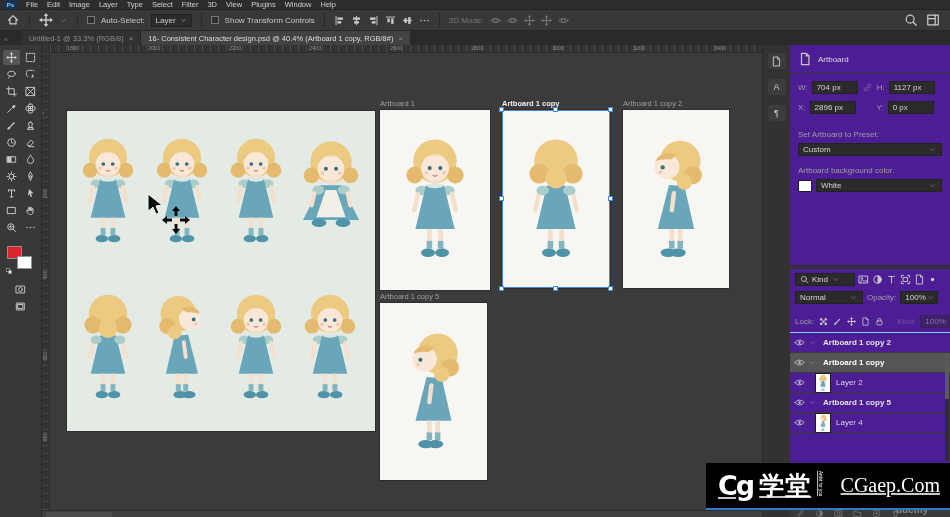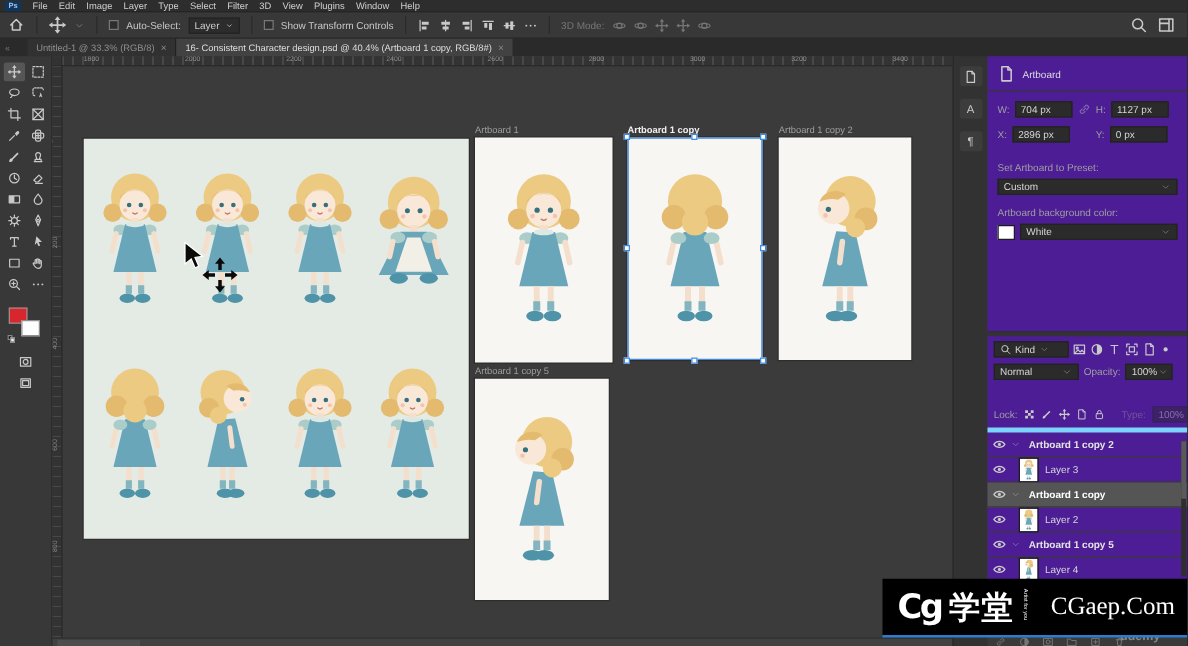--- a/index.html
+++ b/index.html
@@ -95,21 +95,21 @@
   .layer-row.selected{background:#555;}
   .layer-row .eye{width:18px;display:flex;justify-content:center;}
   .layer-name{font-size:8px;color:#d6d6d6;white-space:nowrap;}
   .group-name{font-weight:bold;color:#e3e3e3;}
   .thumb{width:14px;height:18px;background:#fff;outline:1px solid #1d1d1d;margin-right:6px;}
   #layers-scroll{position:absolute;right:1px;top:353px;width:4px;height:108px;background:#2e2e2e;}
   #layers-scroll div{width:4px;height:46px;background:#5a5a5a;}
 
   
   #watermark{left:706px;top:463px;width:244px;height:45px;background:#000;display:flex;align-items:center;
-             padding:0 10px 0 12px;gap:6px;z-index:50;}
+             padding:0 10px 0 12px;gap:6px;z-index:50;text-decoration:underline;}
   #wm-logo{color:#fff;font-size:27px;font-weight:bold;letter-spacing:-2px;font-family:"DejaVu Sans",sans-serif;}
   #wm-cn{color:#fff;font-size:25px;font-weight:bold;font-family:"DejaVu Sans",sans-serif;letter-spacing:1px;}
   #wm-tag{color:#fff;font-size:4.5px;writing-mode:vertical-rl;line-height:1.1;height:30px;}
   #wm-site{margin-left:auto;color:#fff;font-size:20px;font-family:"Liberation Serif",serif;}
   #wm-line{left:706px;top:508px;width:244px;height:2px;background:#2e7bd2;z-index:50;}
   #udemy-mark{left:896px;top:504px;z-index:40;color:#9a9a9a;font-size:10px;font-weight:bold;opacity:.8;}
   #panel-bottom-icons{left:796px;top:509px;width:150px;display:flex;gap:10px;z-index:30;}
 
   
   #cursor{left:146px;top:192px;width:46px;height:44px;z-index:60;pointer-events:none;}
@@ -787,21 +787,21 @@
           <span class="plabel">Opacity:</span>
           <span class="fieldbox" style="width:38px;justify-content:space-between">
             <span>100%</span>
             <span class="ir tiny dim">
                 <svg viewBox="0 0 16 16">
                   <path d="M4.5 6.5L8 10l3.5-3.5"></path>
                 </svg>
               </span>
           </span>
         </div>
-        <div class="prow" style="margin-top:21px;gap:5px;padding-left:5px;padding-bottom:4px;border-bottom:4px solid #7dd3fc">
+        <div class="prow" style="margin-top:11px;gap:5px;padding-left:5px;padding-bottom:4px;border-bottom:1px solid #7dd3fc">
           <span class="plabel">Lock:</span>
           <span class="ir tiny">
               <svg viewBox="0 0 16 16">
                 <path fill="#c9c9c9" stroke="none" d="M2 2h4v4H2zM10 2h4v4h-4zM6 6h4v4H6zM2 10h4v4H2zM10 10h4v4h-4z"></path>
               </svg>
             </span>
           <span class="ir tiny">
               <svg viewBox="0 0 16 16">
                 <path d="M2 14c2.8 0 4.2-1 4.3-3L13 4.5 11.5 3 5 9.7c-2 .1-3 1.5-3 4.3z" fill="#c9c9c9" stroke="none"></path>
               </svg>
@@ -816,54 +816,39 @@
                 <path d="M4 1.5h5.5l3 3v10H4z"></path>
                 <path d="M9.5 1.5v3h3"></path>
               </svg>
             </span>
           <span class="ir tiny">
               <svg viewBox="0 0 16 16">
                 <rect x="3.5" y="7" width="9" height="7" rx="1"></rect>
                 <path d="M5.5 7V5a2.5 2.5 0 015 0v2"></path>
               </svg>
             </span>
-          <span class="plabel dim" style="margin-left:8px">Type:</span>
+          <span class="plabel dim" style="margin-left:8px">Kind:</span>
           <span class="fieldbox dim" style="width:34px">100%</span>
         </div>
 
         <div class="layer-row">
           <span class="eye">
               <span class="ir small">
                 <svg viewBox="0 0 16 16">
                   <path d="M1.5 8S4 4.5 8 4.5 14.5 8 14.5 8 12 11.5 8 11.5 1.5 8 1.5 8z"></path>
                   <circle cx="8" cy="8" r="1.8" fill="#c9c9c9" stroke="none"></circle>
                 </svg>
               </span>
             </span>
           <span class="ir tiny dim">
               <svg viewBox="0 0 16 16">
                 <path d="M4.5 6.5L8 10l3.5-3.5"></path>
               </svg>
             </span>
           <span class="layer-name group-name" style="margin-left:6px">Artboard 1 copy 2</span>
-        </div>
-        <div class="layer-row">
-          <span class="eye">
-              <span class="ir small">
-                <svg viewBox="0 0 16 16">
-                  <path d="M1.5 8S4 4.5 8 4.5 14.5 8 14.5 8 12 11.5 8 11.5 1.5 8 1.5 8z"></path>
-                  <circle cx="8" cy="8" r="1.8" fill="#c9c9c9" stroke="none"></circle>
-                </svg>
-              </span>
-            </span>
-          <span style="width:8px"></span>
-          <span class="thumb"><svg viewBox="0 0 60 95" width="14" height="18">
-                <use href="#ch-front"></use>
-              </svg></span>
-          <span class="layer-name">Layer 3</span>
         </div>
         <div class="layer-row selected">
           <span class="eye">
               <span class="ir small">
                 <svg viewBox="0 0 16 16">
                   <path d="M1.5 8S4 4.5 8 4.5 14.5 8 14.5 8 12 11.5 8 11.5 1.5 8 1.5 8z"></path>
                   <circle cx="8" cy="8" r="1.8" fill="#c9c9c9" stroke="none"></circle>
                 </svg>
               </span>
             </span>

